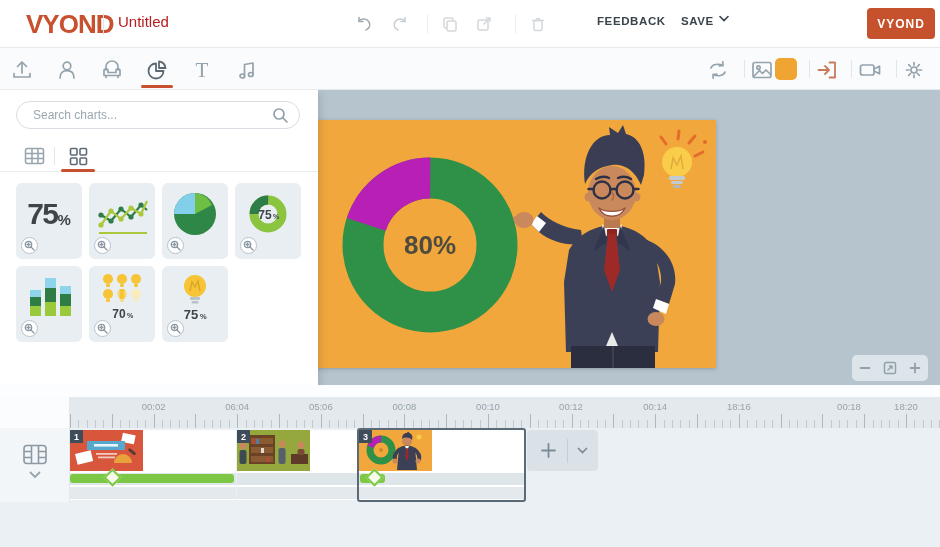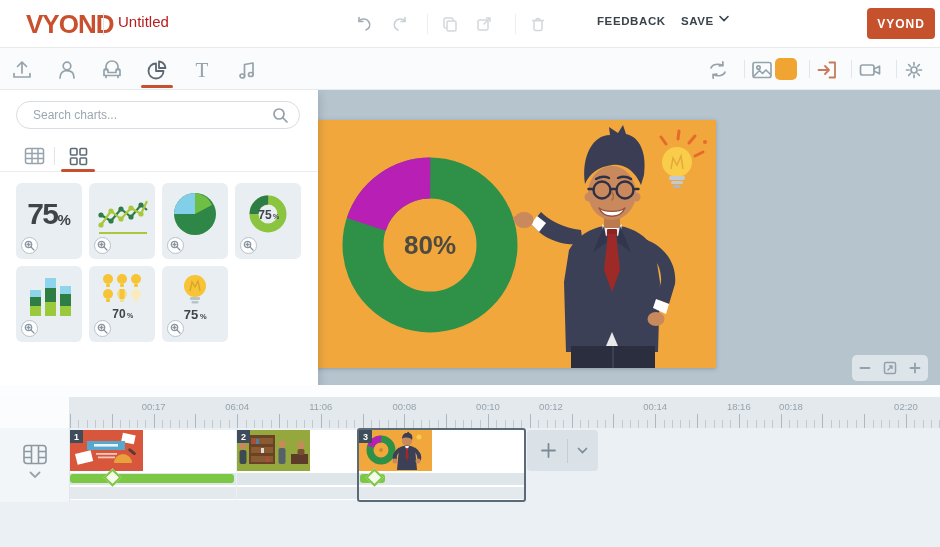--- a/index.html
+++ b/index.html
@@ -465,30 +465,30 @@
         </div>
     </div>
   </div>
 
   <div class="timeline">
     <div class="tl-topstrip"></div>
     <div class="tl-handle"></div>
 
     <div class="ruler">
       <div class="ticks"></div>
-      <div class="rlabel" style="left:153.6px">00:17</div>
+      <div class="rlabel" style="left:153.6px">00:02</div>
       <div class="rlabel" style="left:237.2px">06:04</div>
-      <div class="rlabel" style="left:320.8px">11:06</div>
+      <div class="rlabel" style="left:320.8px">05:06</div>
       <div class="rlabel" style="left:404.4px">00:08</div>
       <div class="rlabel" style="left:488px">00:10</div>
-      <div class="rlabel" style="left:551px">00:12</div>
+      <div class="rlabel" style="left:571px">00:12</div>
       <div class="rlabel" style="left:655.2px">00:14</div>
       <div class="rlabel" style="left:738.8px">18:16</div>
-      <div class="rlabel" style="left:791px">00:18</div>
-      <div class="rlabel" style="left:906px">02:20</div>
+      <div class="rlabel" style="left:849px">00:18</div>
+      <div class="rlabel" style="left:906px">18:20</div>
     </div>
     <div class="gutter-ruler"></div>
 
     <div class="track-area">
       <div class="gutter gutter-video">
         <svg width="28" height="25" viewBox="0 0 28 25" fill="none" stroke="#8C99A3" stroke-width="1.6">
             <rect x="3" y="3.5" width="22" height="18" rx="3"></rect>
             <path d="M10.5,3.5 V21.5 M17.5,3.5 V21.5 M3,9.5 H10.5 M3,15.5 H10.5 M17.5,9.5 H25 M17.5,15.5 H25"></path>
           </svg>
         <svg width="12" height="8" viewBox="0 0 12 8" fill="none" stroke="#97A4AD" stroke-width="1.8" stroke-linecap="round">

